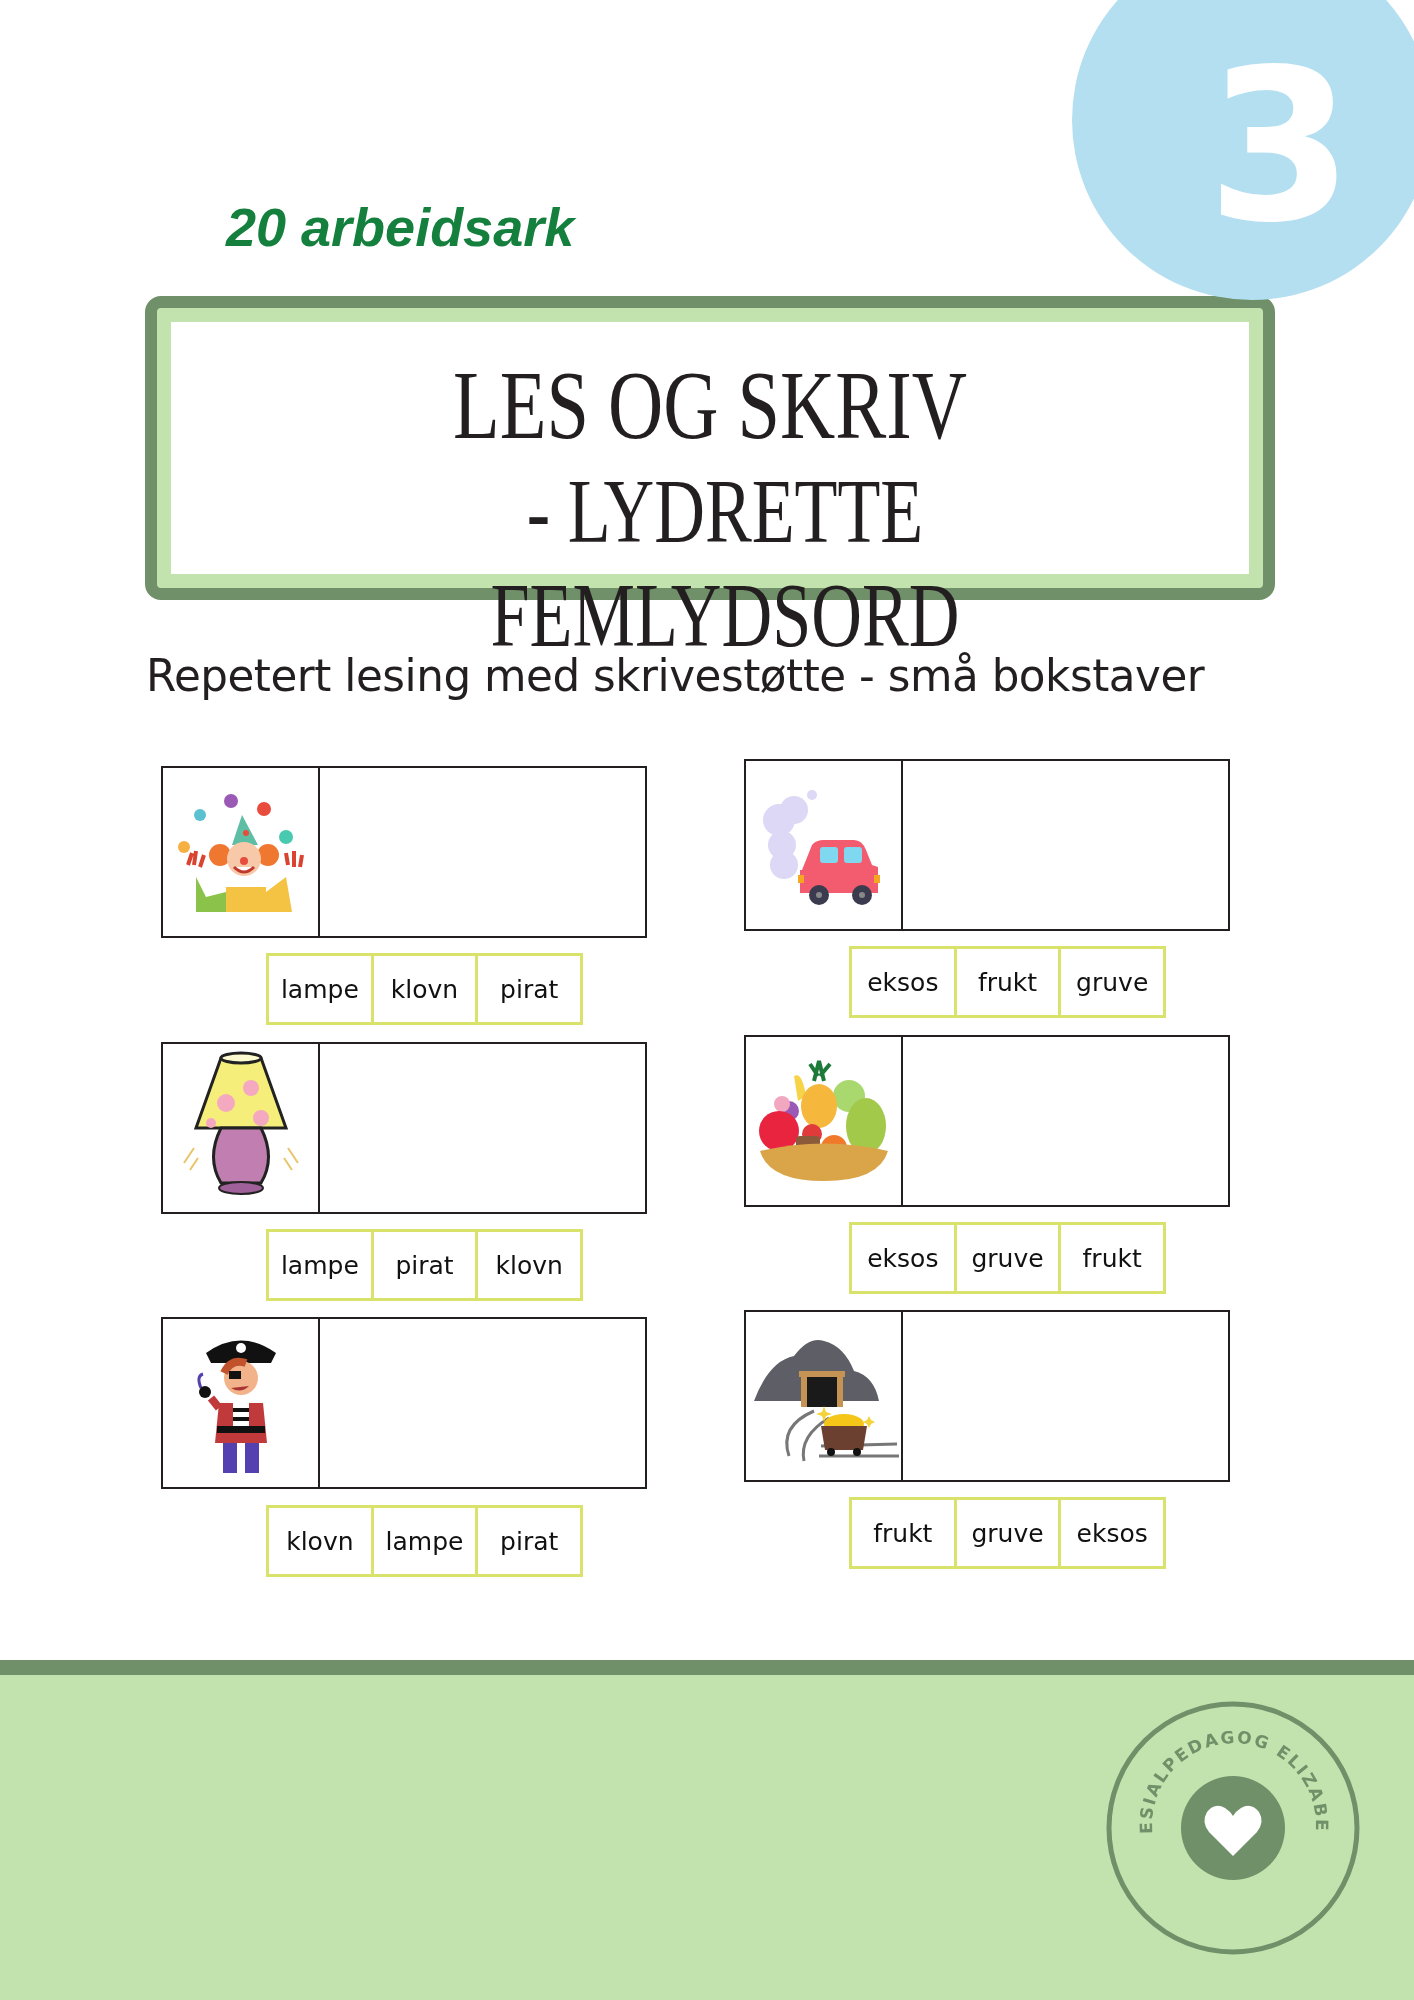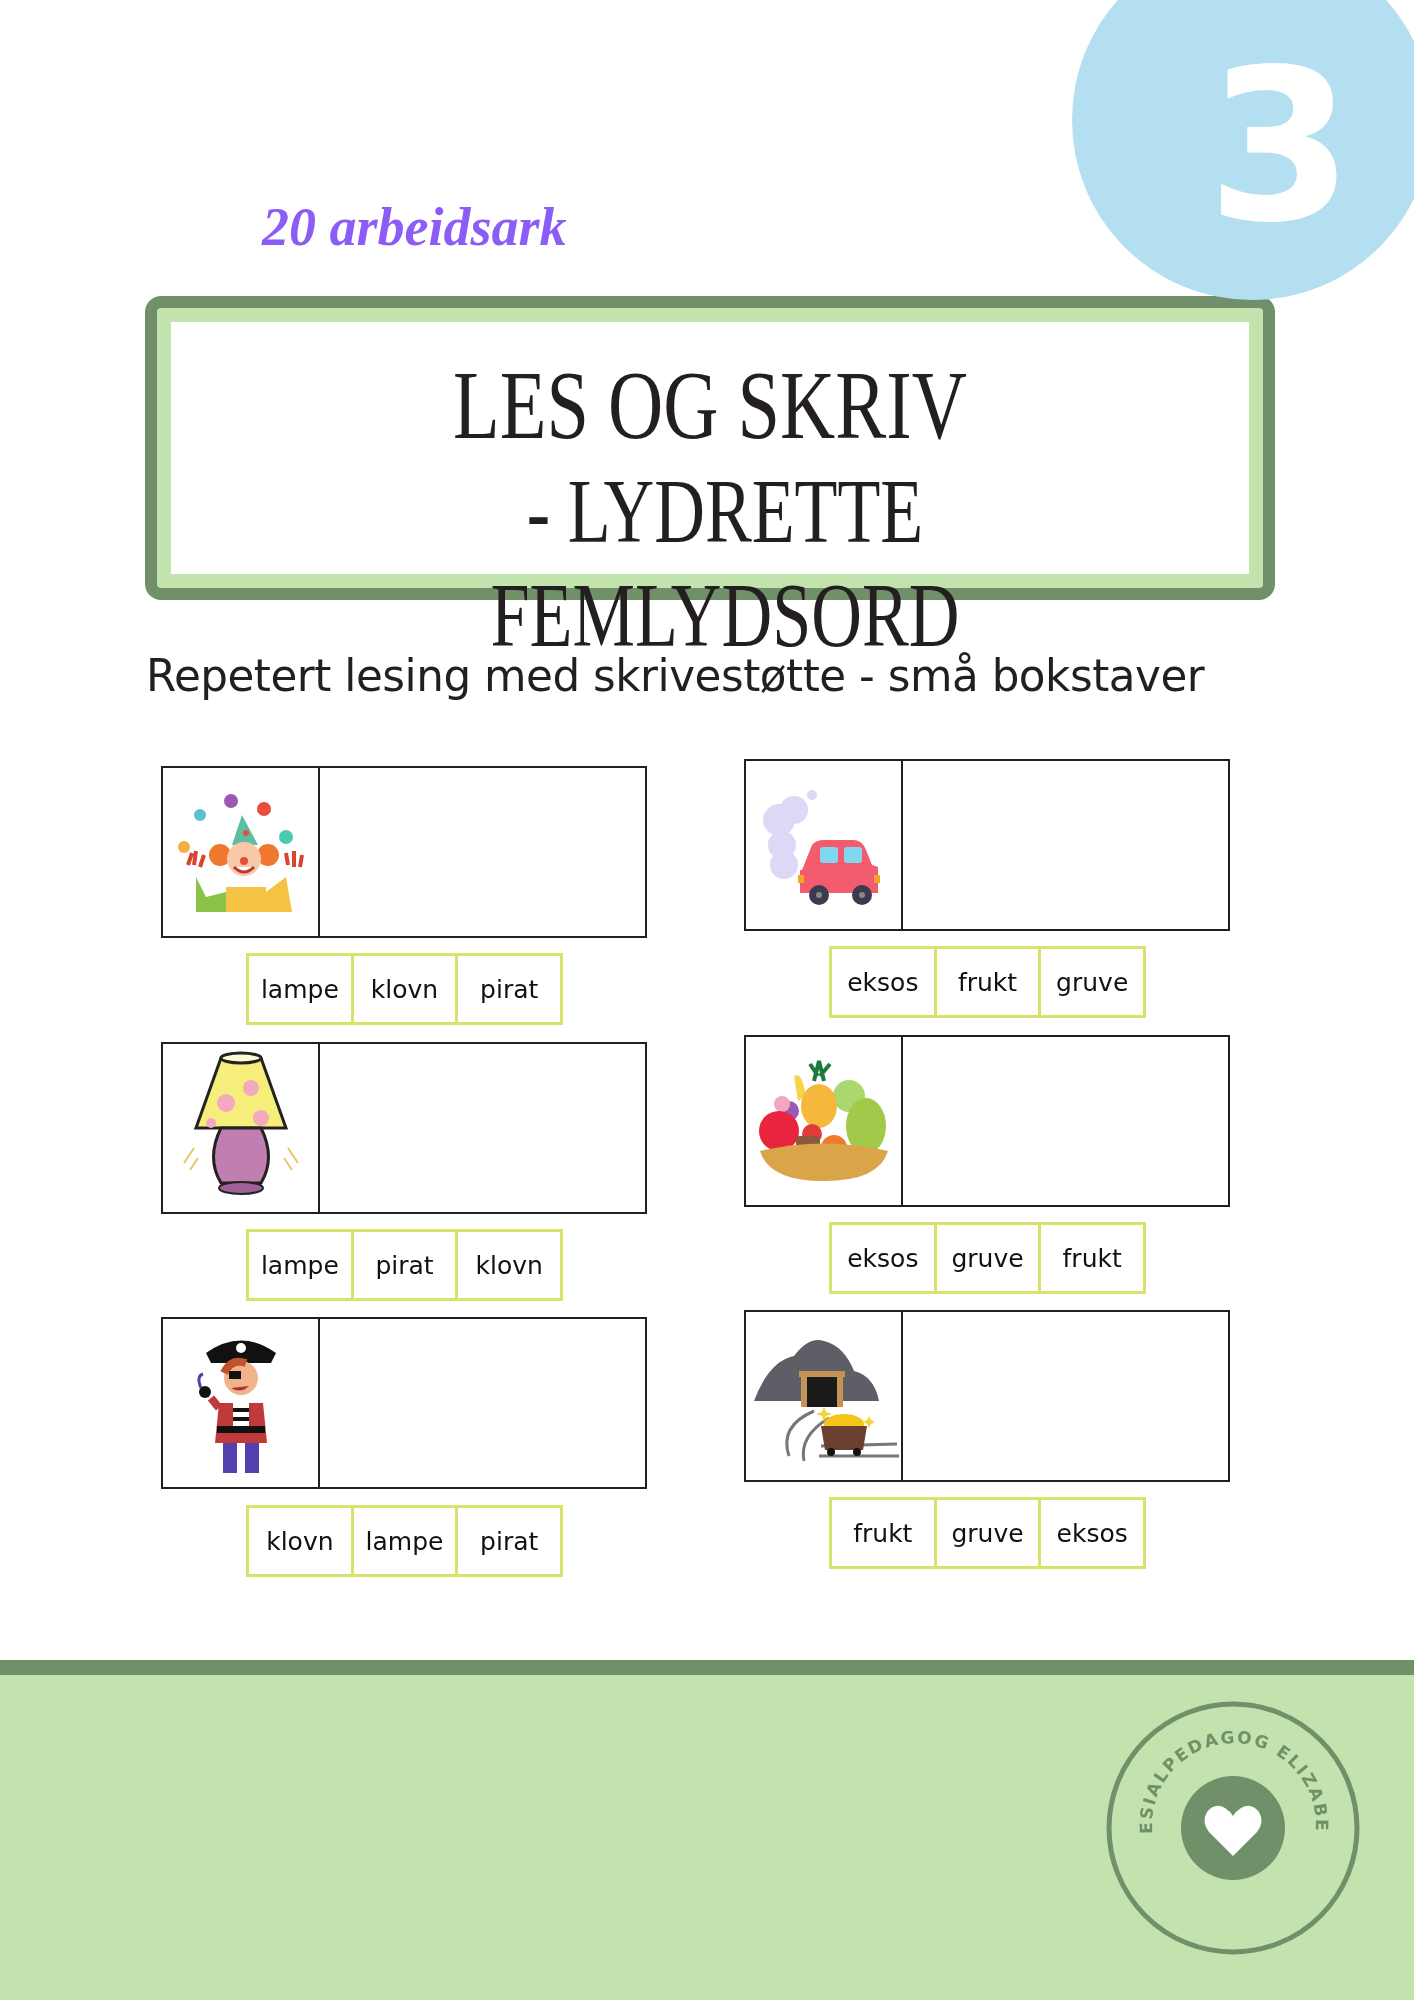--- a/index.html
+++ b/index.html
@@ -13,23 +13,23 @@
       position: absolute; left: 1072px; top: -60px; width: 360px; height: 360px;
       border-radius: 50%; background: #b3dff0; z-index: 3;
     }
     .badge-number {
       position: absolute; left: 1205px; top: 42px; width: 150px; text-align: center;
       font-family: "DejaVu Sans", sans-serif; font-weight: bold; font-size: 210px;
       line-height: 210px; color: #ffffff; z-index: 4;
     }
 
     .series-label {
-      position: absolute; left: 226px; top: 192px; font-family: Liberation Serif, serif;
+      position: absolute; left: 226px; top: 192px; font-family: Liberation Sans, sans-serif;
       font-style: italic; font-weight: bold; font-size: 54px; line-height: 70px;
-      color: #8b5cf6; letter-spacing: 0px; margin-left: 36px;
+      color: #15803d; letter-spacing: 0px;
     }
 
     
     .title-frame {
       position: absolute; left: 145px; top: 296px; width: 1130px; height: 304px;
       box-sizing: border-box; border: 12px solid #6f9068; border-radius: 16px;
       background: #c2e3ad; z-index: 1;
     }
     .title-inner {
       position: absolute; left: 14px; top: 14px; right: 14px; bottom: 14px;
@@ -54,21 +54,21 @@
       position: absolute; width: 486px; height: 172px; box-sizing: border-box;
       border: 2px solid #231f20; background: #fff; display: flex;
     }
     .card-image {
       width: 157px; height: 100%; box-sizing: border-box; border-right: 2px solid #231f20;
       display: flex; align-items: center; justify-content: center;
     }
     .card-answer { flex: 1; }
     .word-row {
       position: absolute; width: 317px; height: 72px; display: flex;
-      box-sizing: border-box; border: 3px solid #d9e26a;
+      box-sizing: border-box; border: 3px solid #d9e26a; margin-left: 20px;
     }
     .word-tile {
       flex: 1; display: flex; align-items: center; justify-content: center;
       font-family: "DejaVu Sans", sans-serif; font-size: 25px; color: #111;
       border-right: 3px solid #d9e26a; box-sizing: border-box; cursor: pointer;
     }
     .word-tile:last-child { border-right: none; }
 
     
     .footer-stripe { position: absolute; left: 0; top: 1660px; width: 1414px; height: 15px; background: #6f9068; }

